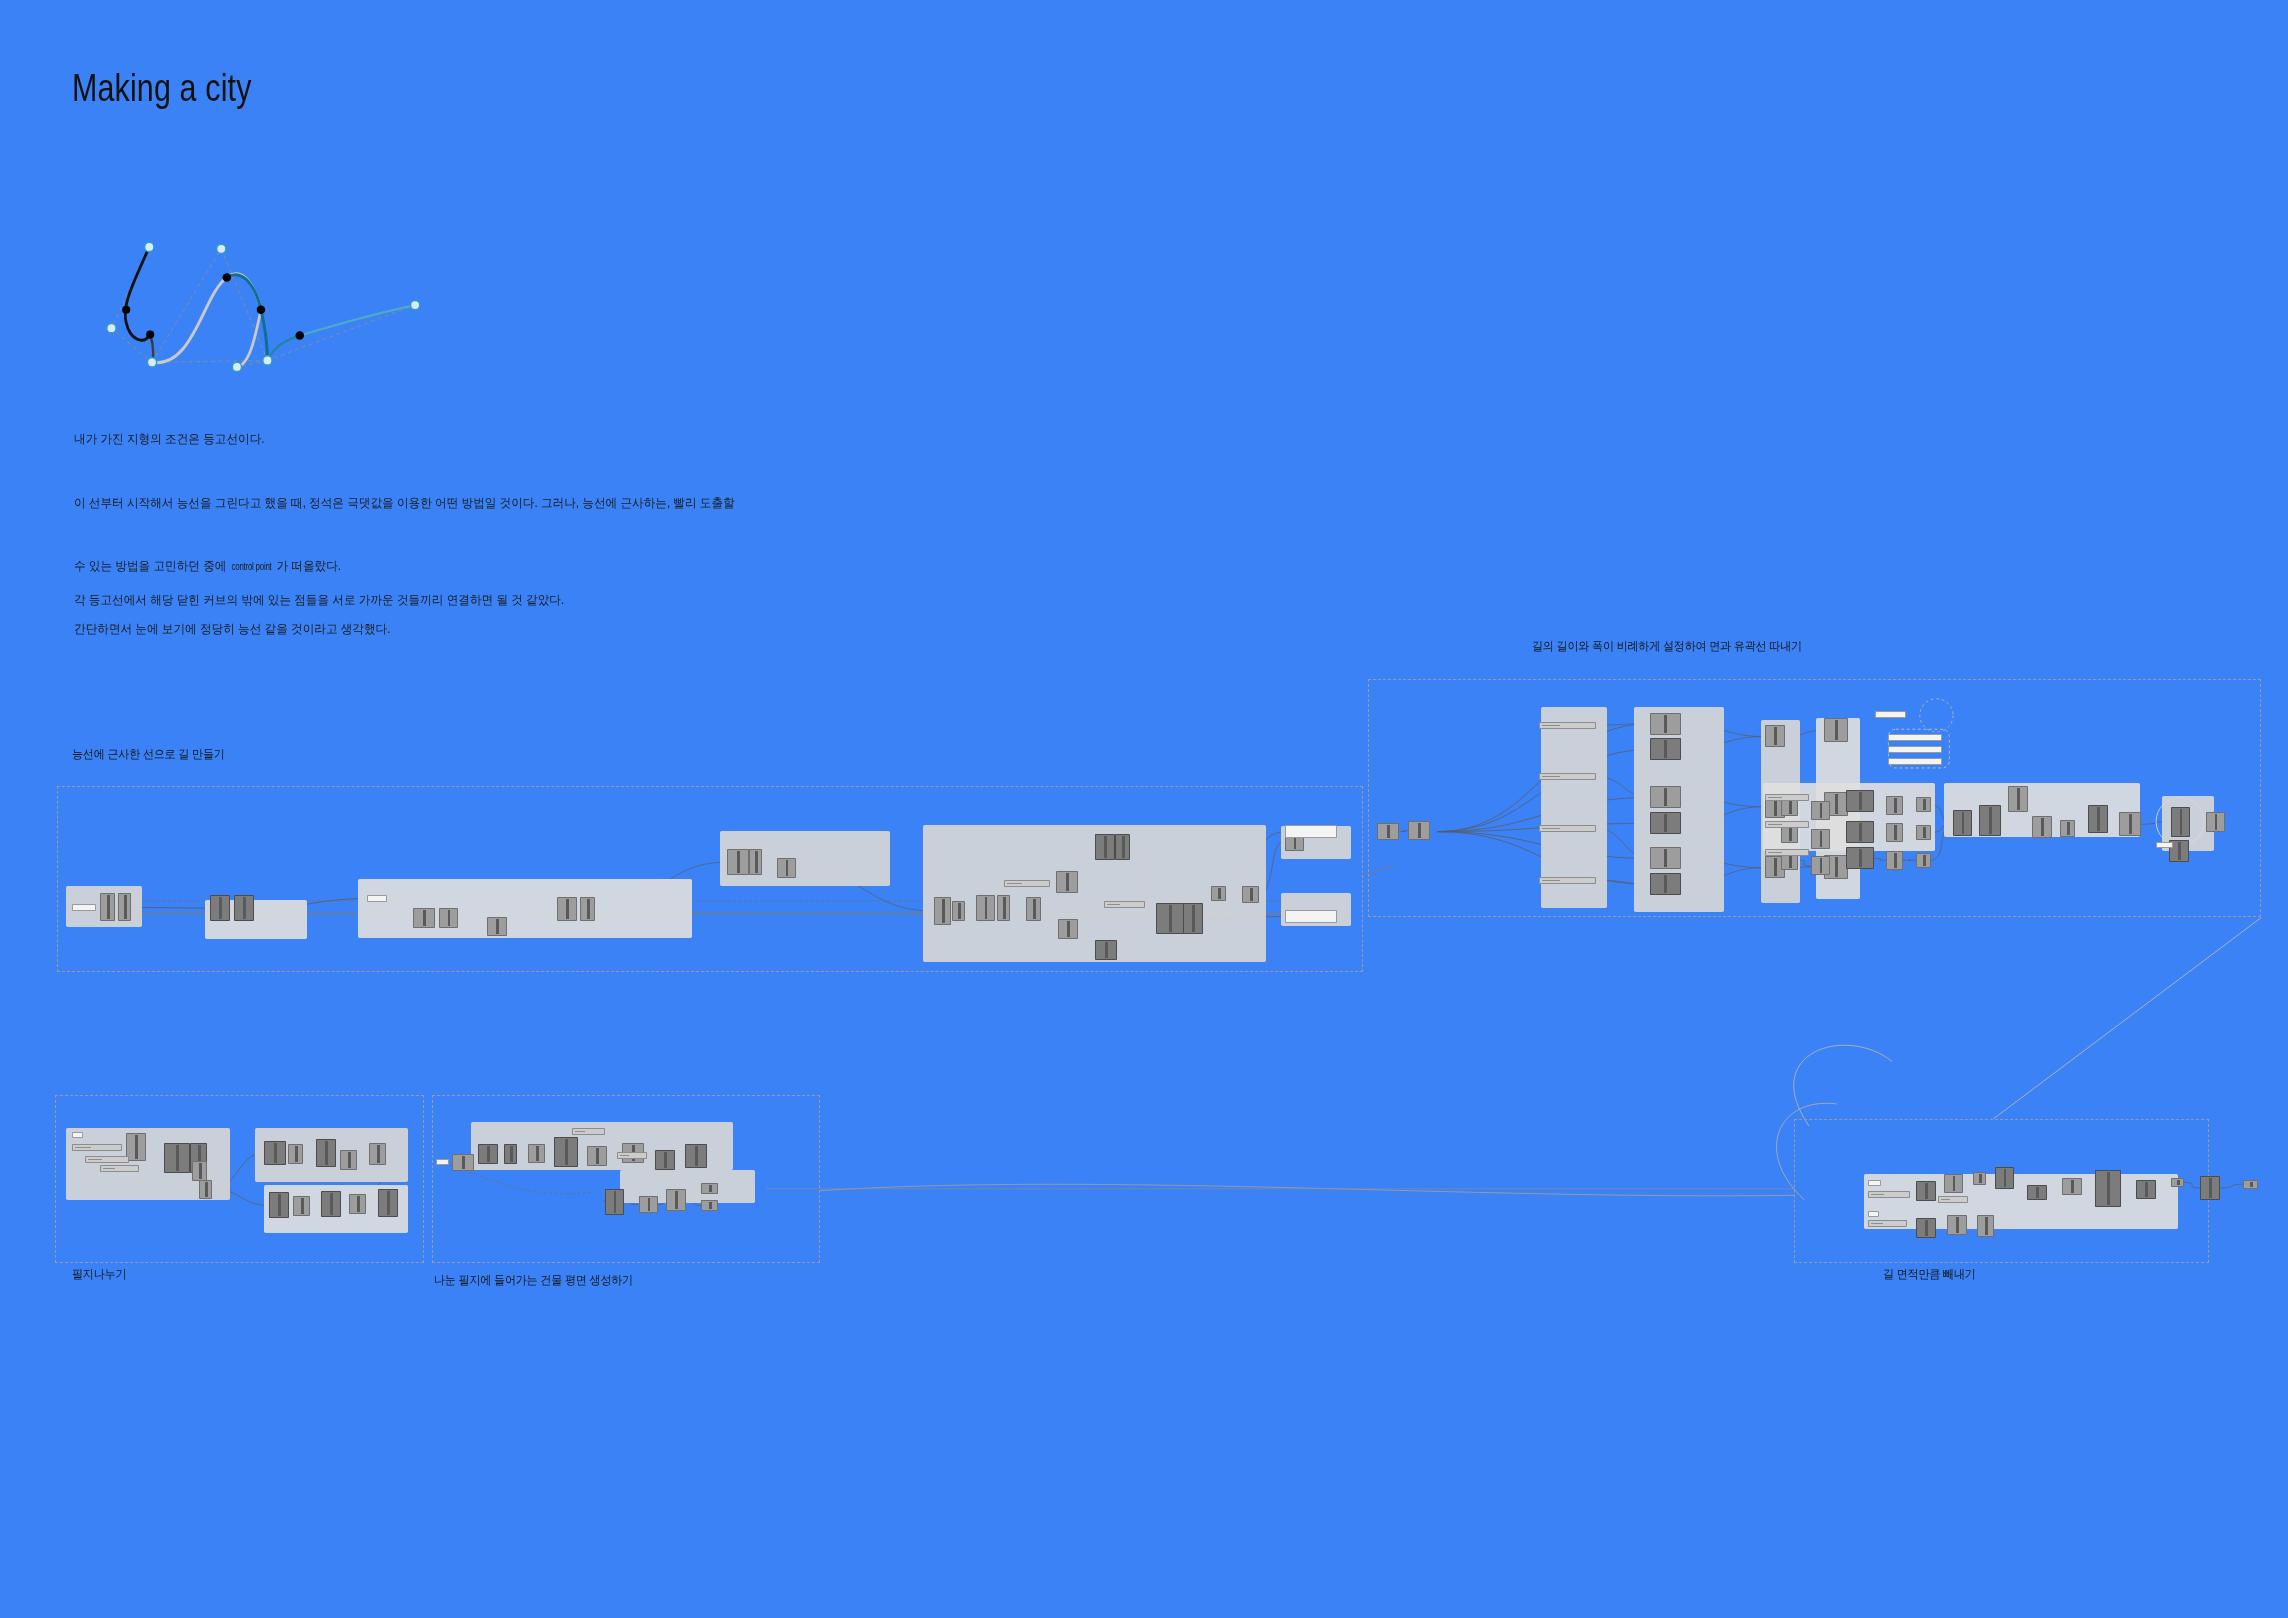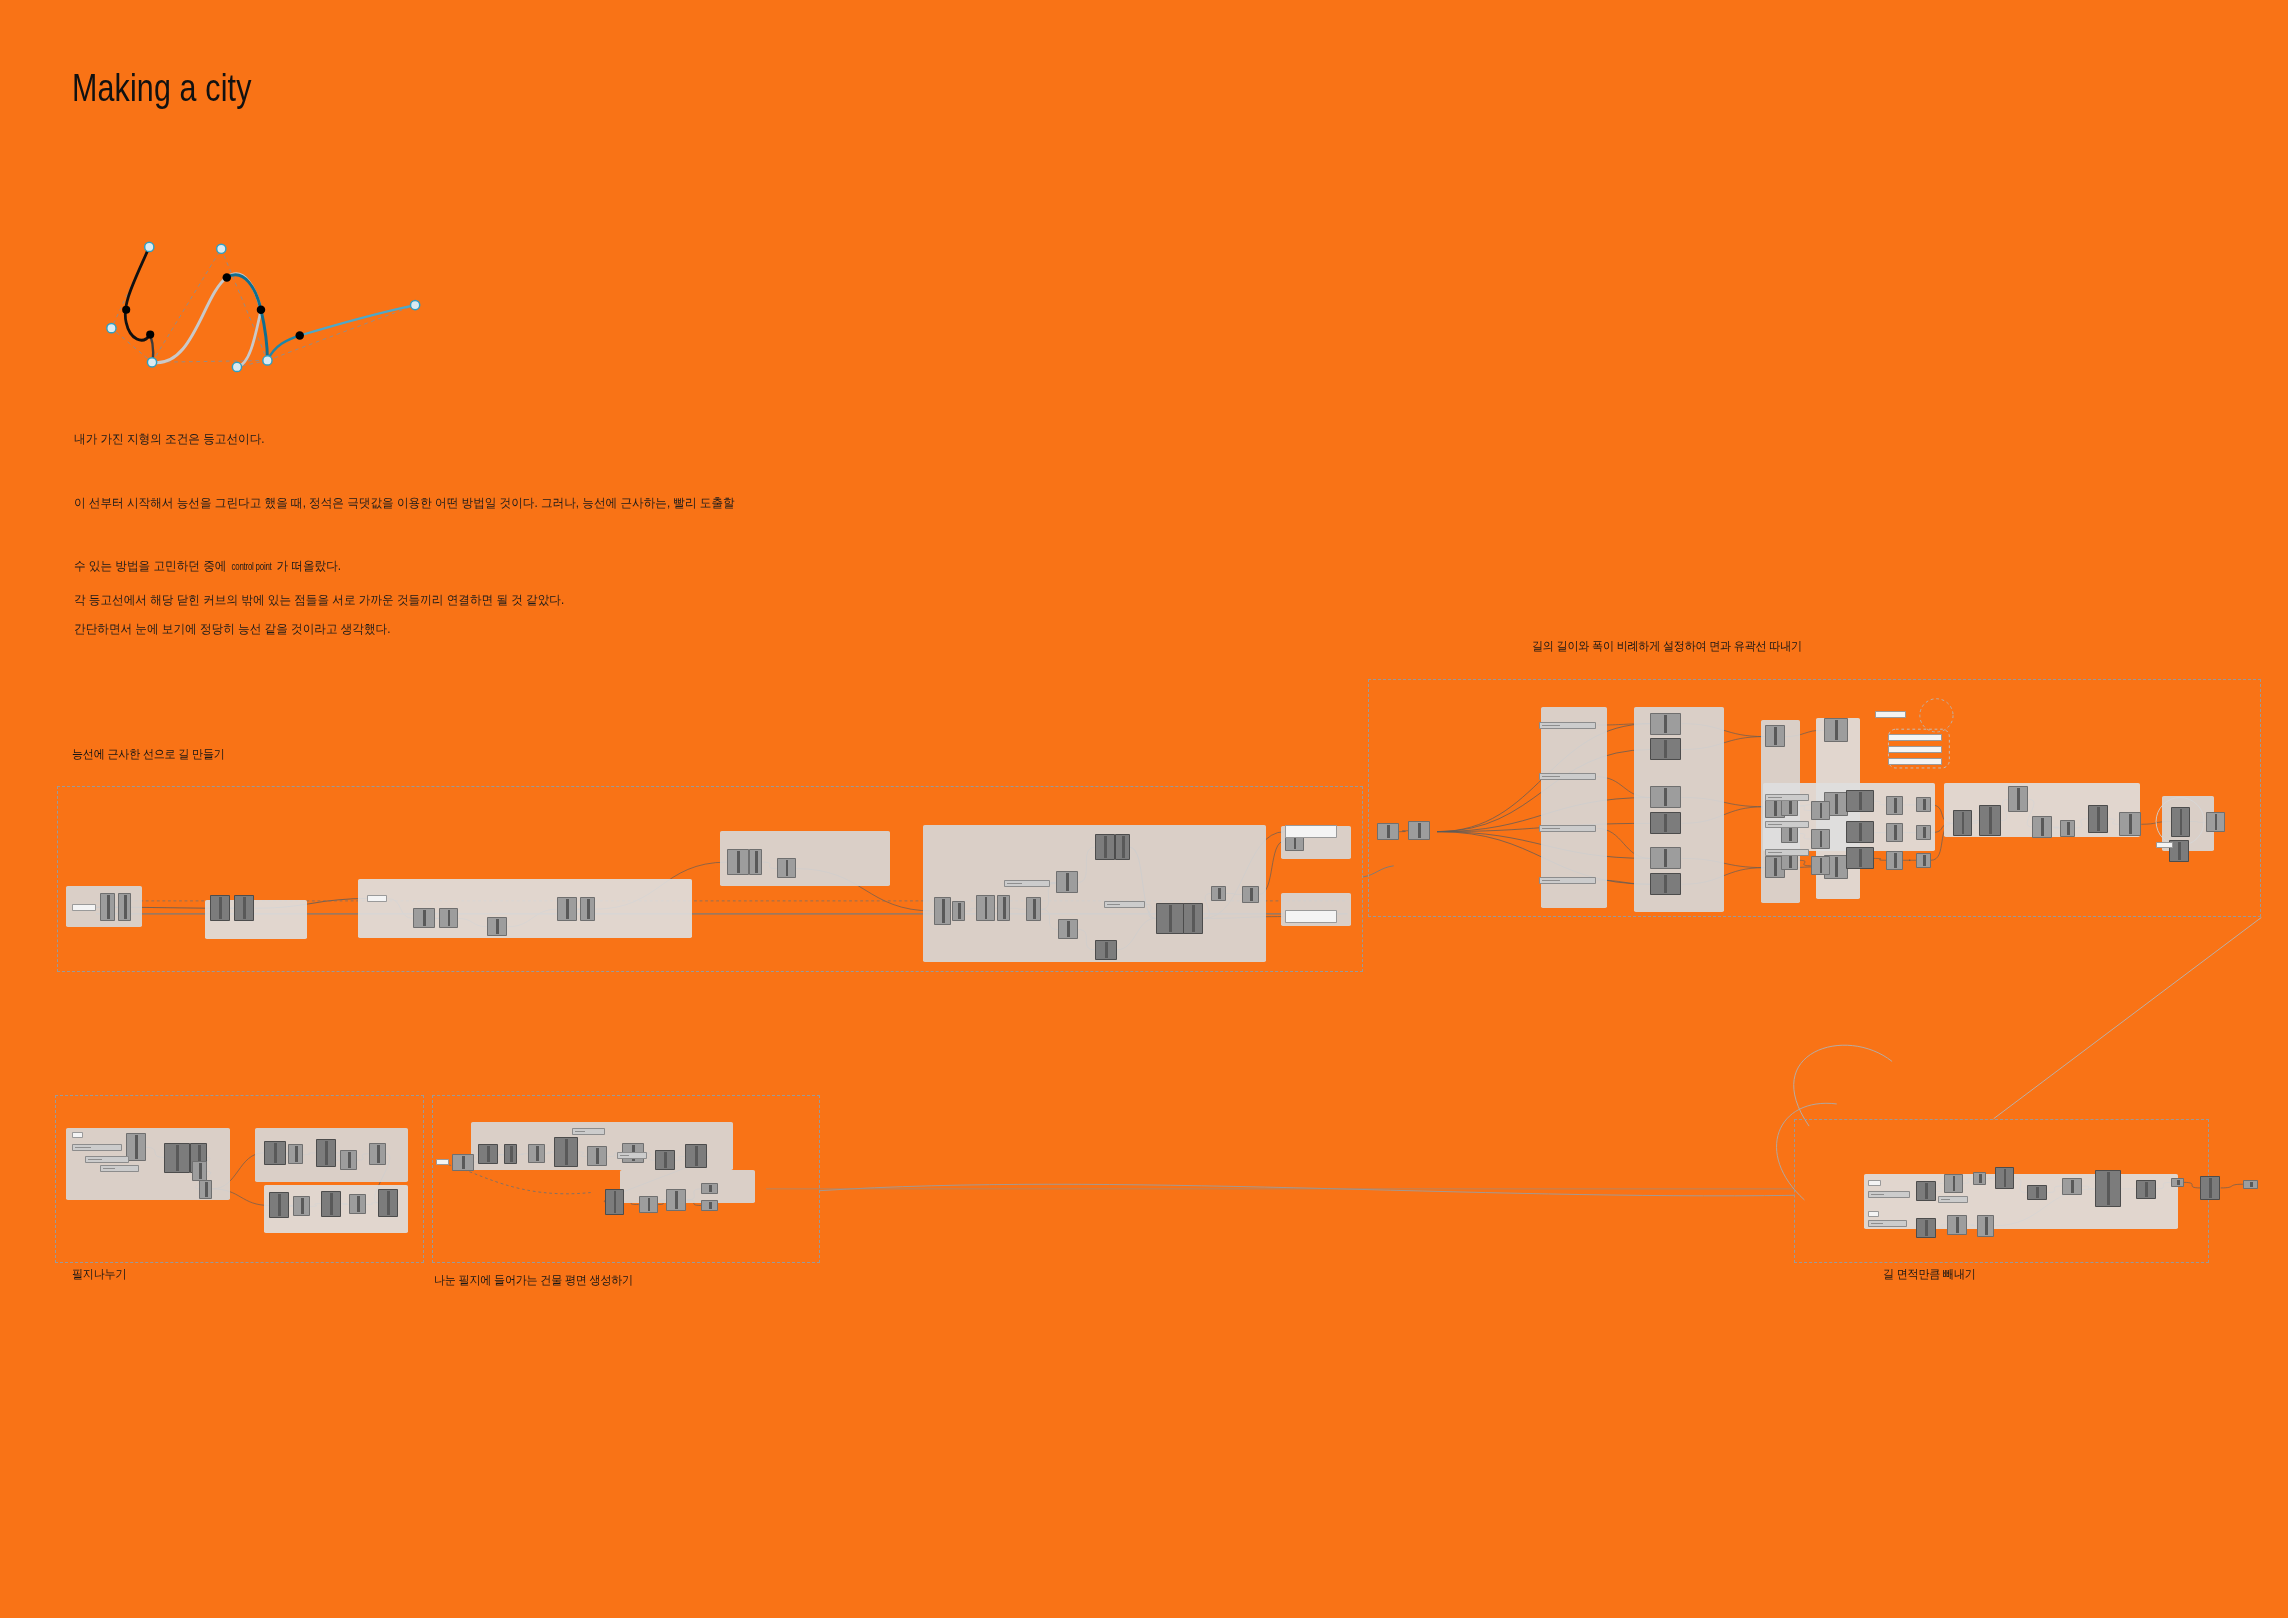--- a/index.html
+++ b/index.html
@@ -1,18 +1,18 @@
 <!DOCTYPE html>
 <html style="font-size:14.8px"><head>
 <meta charset="utf-8">
 <style>
   html,body{margin:0;padding:0;background:#ffffff;}
   body{width:2289px;height:1619px;position:relative;overflow:hidden;
        font-family:"Liberation Sans","DejaVu Sans",sans-serif;color:#1a1a1a;}
-  .board{position:absolute;inset:0;background:#f97316;}
+  .board{position:absolute;inset:0;background:#3b82f6;}
 
   
   #page-title{
     position:absolute;left:72px;top:66px;
     font-size:39px;letter-spacing:0.2px;font-weight:400;
     transform:scaleX(.78);transform-origin:left center;
     color:#111;white-space:nowrap;
   }
 
   

